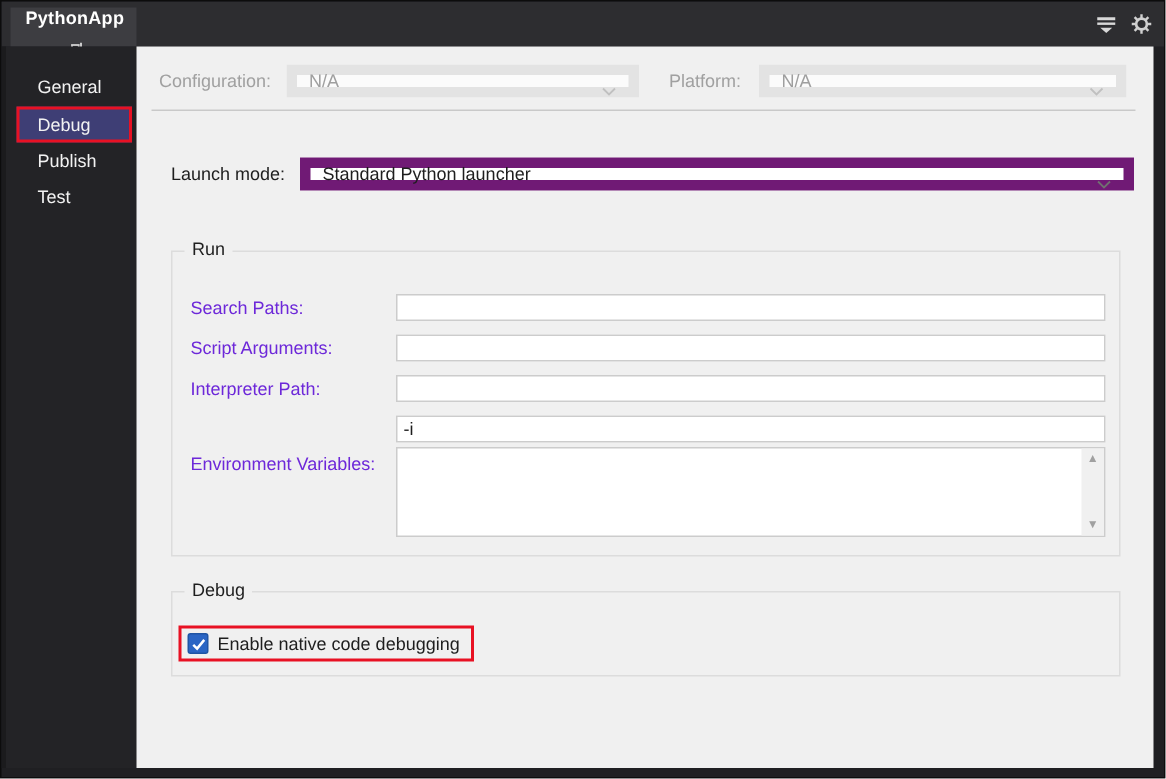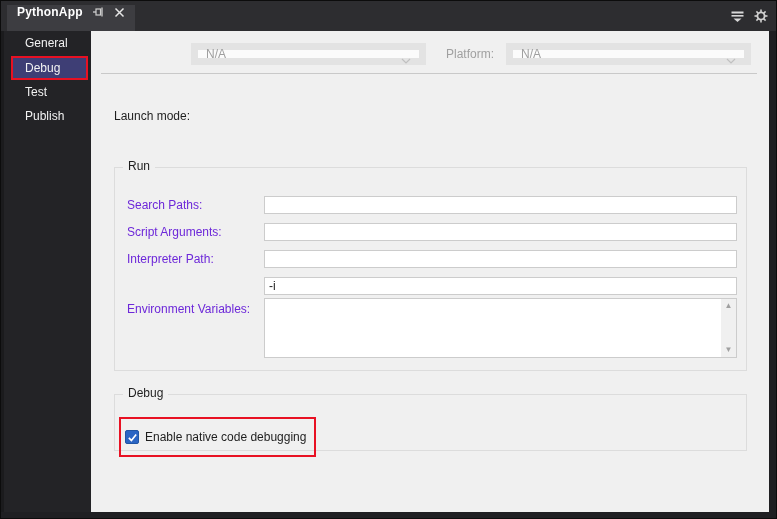--- a/index.html
+++ b/index.html
@@ -21,33 +21,34 @@
   .tabbar {
     position:absolute; left:0; top:0; right:0; height:30px;
     background:#2d2d30;
   }
   .tab {
     position:absolute; left:6px; top:4px; height:26px;
     background:#3d3d41;
     display:flex; align-items:center;
     padding:0 8px 12px 10px;
     gap:8px;
+    flex-direction:column;
   }
   .tab-title { color:#ffffff; font-weight:600; font-size:12px; letter-spacing:0.2px; }
   .tab-icon { display:flex; align-items:center; justify-content:center; width:14px; height:14px; cursor:pointer; }
   .tabbar-right {
     position:absolute; right:8px; top:8px;
     display:flex; align-items:center; gap:10px;
   }
   
   .sidebar {
     position:absolute; left:0; top:30px; width:90px; bottom:6px;
     background:#232326;
     border-left:3px solid #1b1b1d;
-    padding-top:1px;
+    padding-top:16px;
   }
   .side-item {
     height:23px; line-height:23px;
     color:#f2f2f2;
     padding-left:21px;
     margin-bottom:1px;
     cursor:pointer;
     white-space:nowrap;
   }
   .side-item.selected {
@@ -190,27 +191,28 @@
           </g>
           <circle cx="7" cy="7" r="3.6" fill="none" stroke="#d0d0d0" stroke-width="1.8"></circle>
         </svg>
       </span>
     </div>
   </div>
 
   <div class="sidebar">
     <div class="side-item">General</div>
     <div class="side-item selected">Debug</div>
+    <div class="side-item">Publish</div>
     <div class="side-item">Test</div>
-    <div class="side-item">Publish</div>
   </div>
 
   <div class="main">
 
     <div class="row-config">
+      <span class="static-lbl lbl-disabled" style="left:15px;">Configuration:</span>
       <div class="combo disabled" style="left:100px; width:235px;">
         <span>N/A</span>
         <span class="chev">
           <svg width="10" height="6" viewBox="0 0 10 6">
               <path d="M1 1 L5 5 L9 1" stroke="#c0c0c0" stroke-width="1.2" fill="none"></path>
             </svg>
         </span>
       </div>
       <span class="static-lbl lbl-disabled" style="left:355px;">Platform:</span>
       <div class="combo disabled" style="left:415px; width:245px;">
@@ -220,20 +222,28 @@
               <path d="M1 1 L5 5 L9 1" stroke="#c0c0c0" stroke-width="1.2" fill="none"></path>
             </svg>
         </span>
       </div>
     </div>
 
     <div class="separator"></div>
 
     <div class="row-launch">
       <span class="static-lbl" style="left:23px;">Launch mode:</span>
+      <div class="combo" style="left:109px; width:556px;">
+        <span>Standard Python launcher</span>
+        <span class="chev">
+          <svg width="10" height="6" viewBox="0 0 10 6">
+              <path d="M1 1 L5 5 L9 1" stroke="#707070" stroke-width="1.2" fill="none"></path>
+            </svg>
+        </span>
+      </div>
     </div>
 
     <div class="groupbox" style="left:23px; top:136px; width:633px; height:204px;">
       <span class="legend">Run</span>
 
       <span class="field-label" style="top:28px;">Search Paths:</span>
       <input class="textinput" style="top: 28px;" value="">
 
       <span class="field-label" style="top:55px;">Script Arguments:</span>
       <input class="textinput" style="top: 55px;" value="">
@@ -248,21 +258,21 @@
         <textarea value="" style=""></textarea>
         <div class="env-scrollbar">
           <span class="scroll-arrow">▲</span>
           <span class="scroll-arrow">▼</span>
         </div>
       </div>
     </div>
 
     <div class="groupbox" style="left:23px; top:363px; width:633px; height:57px;">
       <span class="legend">Debug</span>
-      <div class="anno-box" style="left:4px; top:22px; height:40px;">
+      <div class="anno-box" style="left:4px; top:22px; height:24px;">
         <span class="checkbox">
           <svg width="11" height="11" viewBox="0 0 12 12">
             <path d="M2 6.5 L4.8 9.2 L10 2.8" stroke="#ffffff" stroke-width="1.8" fill="none"></path>
           </svg>
         </span>
         <span class="check-label">Enable native code debugging</span>
       </div>
     </div>
 
   </div>

